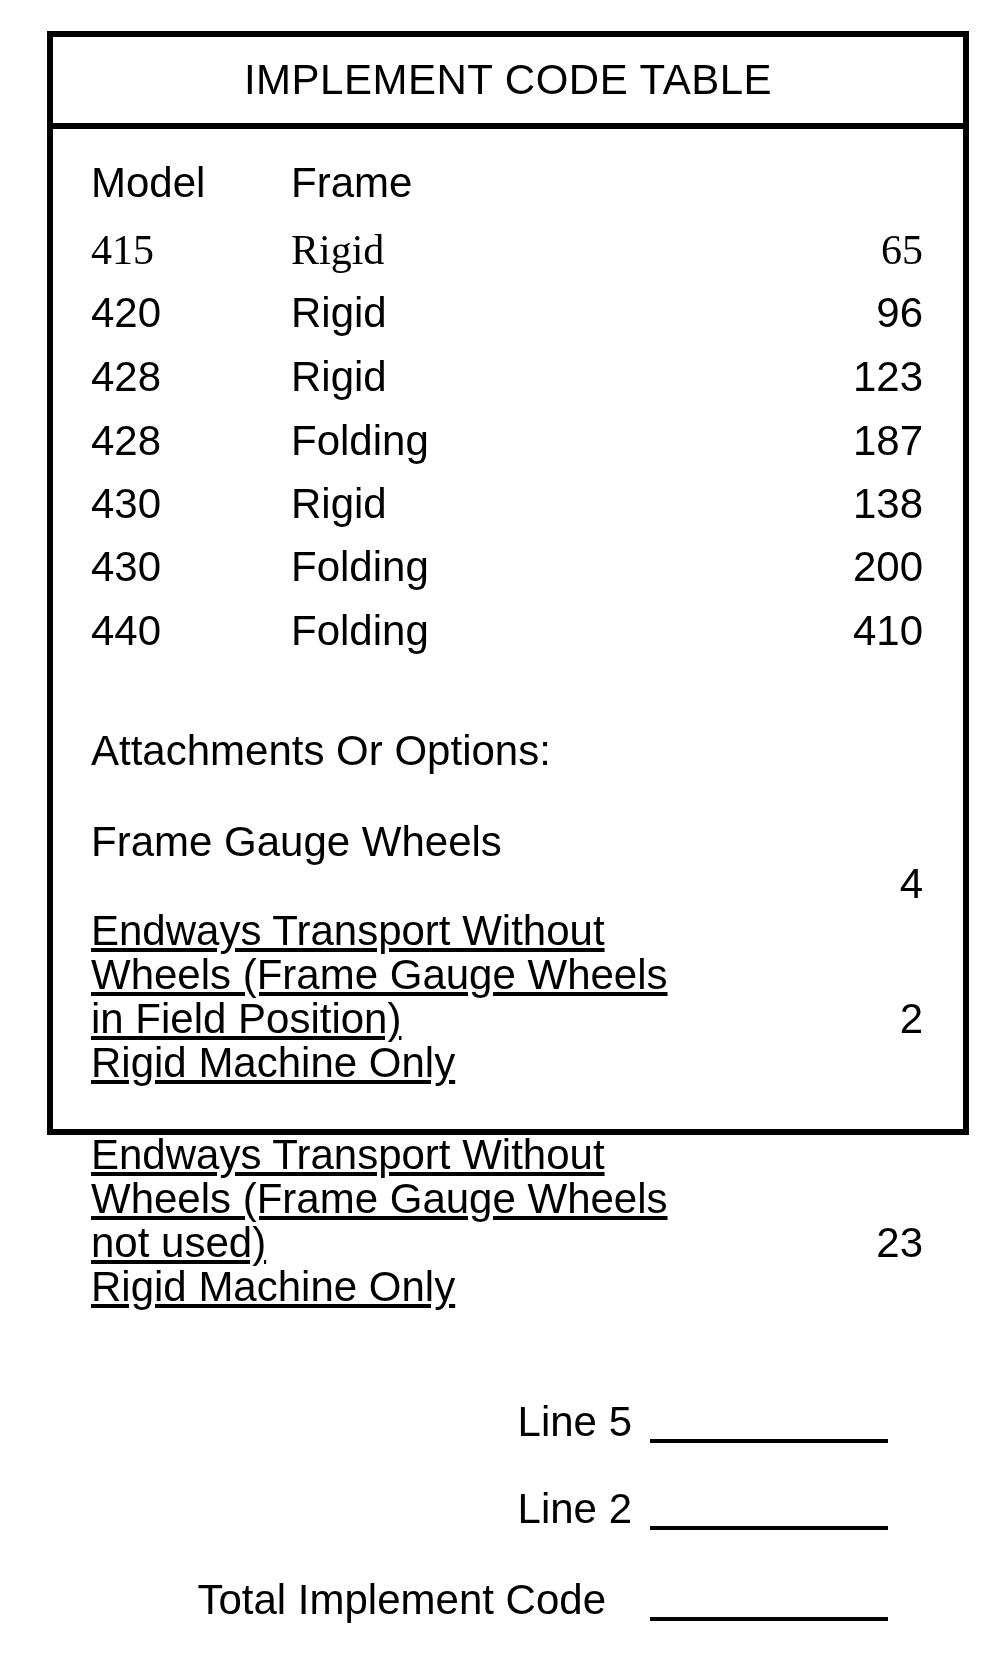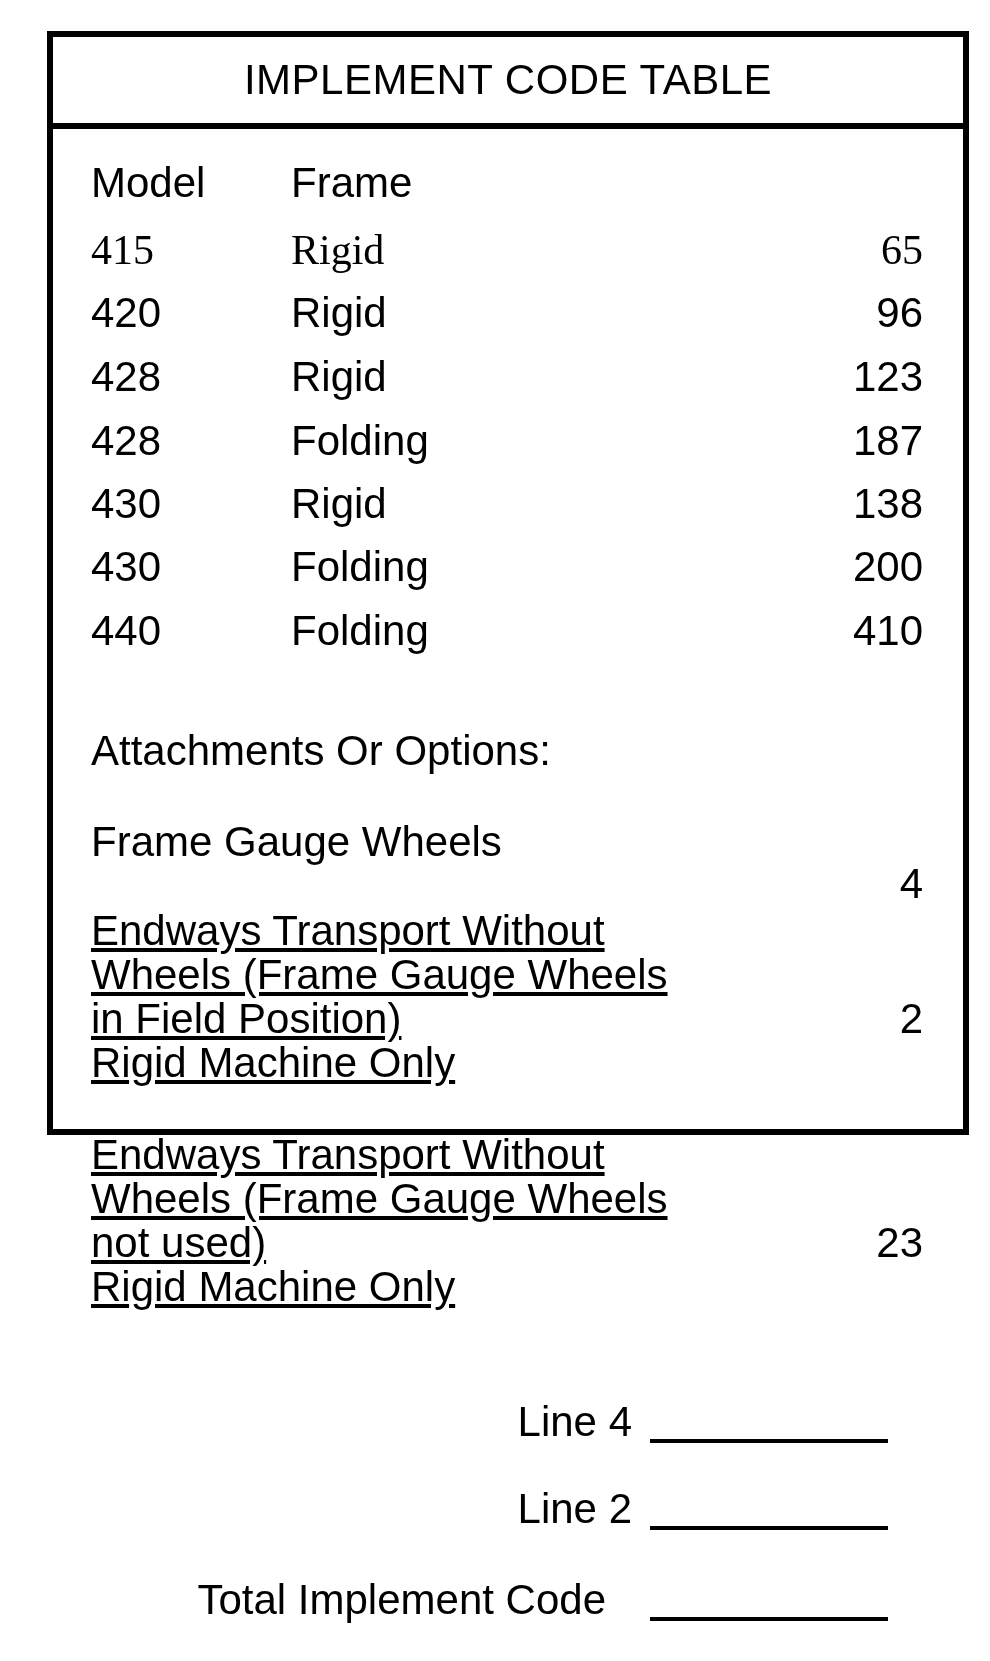--- a/index.html
+++ b/index.html
@@ -124,21 +124,21 @@
     <div>Endways Transport Without</div>
     <div>Wheels (Frame Gauge Wheels</div>
     <div>not used)</div>
     <div>Rigid Machine Only</div>
     <span class="opt-val">23</span>
   </div>
 
 </div>
 
 <div class="frow f-line1">
-  <span>Line 4</span>
+  <span>Line 5</span>
   <span class="blank"></span>
 </div>
 
 <div class="frow f-line2">
   <span>Line 2</span>
   <span class="blank"></span>
 </div>
 
 <div class="frow f-total">
   <span>Total Implement Code</span>

